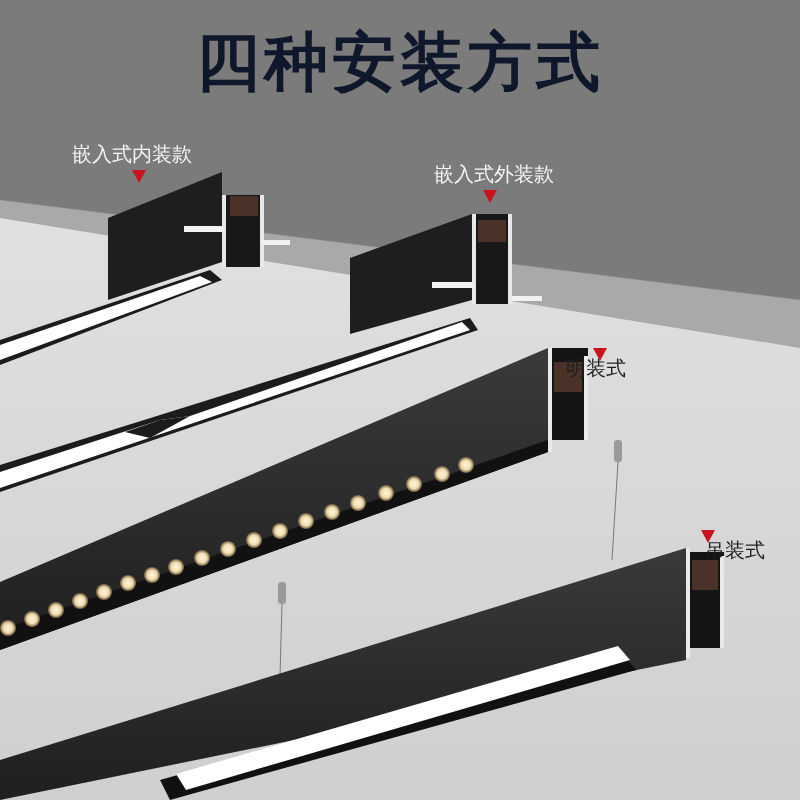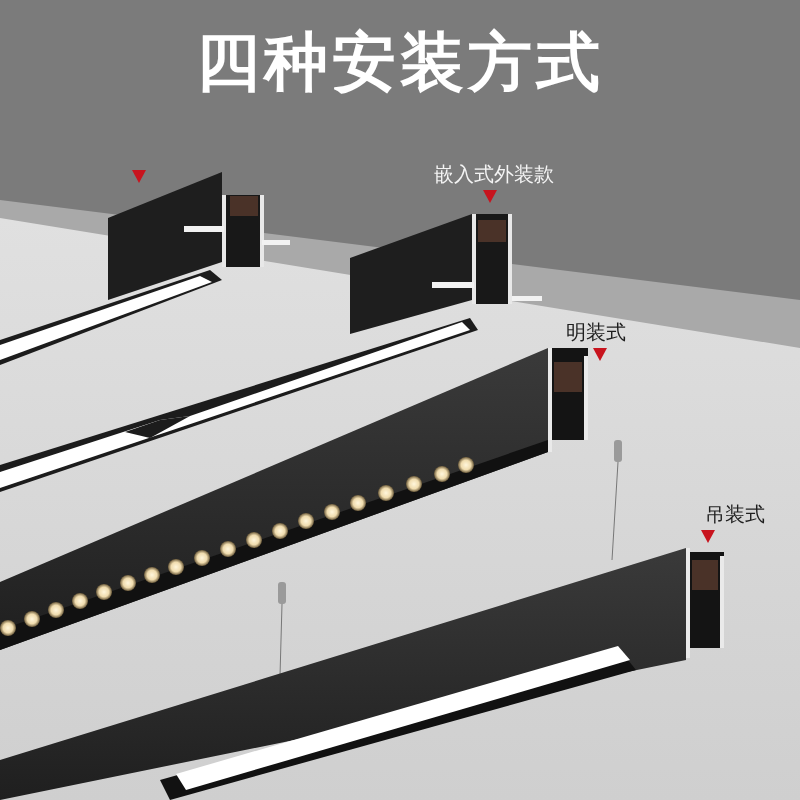--- a/index.html
+++ b/index.html
@@ -1,29 +1,29 @@
 <!DOCTYPE html>
 <html><head>
   <meta charset="utf-8">
   <style>
     * { margin: 0; padding: 0; box-sizing: border-box; }
     html, body { width: 800px; height: 800px; overflow: hidden; background: #7a7a7a; }
     .stage { position: relative; width: 800px; height: 800px; overflow: hidden; }
     .scene { position: absolute; left: 0; top: 0; width: 800px; height: 800px; }
     .title {
       position: absolute; left: 0; top: 22px; width: 800px; text-align: center;
-      color: #ffffff; font-family: "DejaVu Sans", sans-serif; font-weight: bold;
+      color: #0f172a; font-family: "DejaVu Sans", sans-serif; font-weight: bold;
       font-size: 64px; letter-spacing: 4px; line-height: 80px;
     }
     .label {
       position: absolute; font-family: "DejaVu Sans", sans-serif;
       font-size: 20px; line-height: 24px; white-space: nowrap;
     }
     .label.light { color: #f4f4f4; }
-    .label.dark { color: #1e1e1e; }
+    .label.dark { color: #1e1e1e; margin-top: 36px; }
     .arrow {
       position: absolute; width: 0; height: 0;
       border-left: 7px solid transparent; border-right: 7px solid transparent;
       border-top: 13px solid #c8141e;
     }
   </style>
 </head>
 <body>
 
 <div class="stage">
@@ -123,20 +123,21 @@
       <rect x="686" y="548" width="4" height="110" fill="#eaeaea"></rect>
       <rect x="720" y="556" width="4" height="92" fill="#eaeaea"></rect>
       <rect x="692" y="560" width="26" height="30" fill="#4a3228"></rect>
       <polygon points="160,780 620,650 636,670 170,800" fill="#111111"></polygon>
       <polygon points="176,774 618,646 630,660 186,790" fill="#ffffff"></polygon>
     </g>
   </svg>
 
   <div class="title">四种安装方式</div>
 
+  <div class="label light" style="left:72px;top:142px;">嵌入式内装款</div>
   <div class="arrow" style="left:132px;top:170px;"></div>
 
   <div class="label light" style="left:434px;top:162px;">嵌入式外装款</div>
   <div class="arrow" style="left:483px;top:190px;"></div>
 
   <div class="label dark" style="left:566px;top:320px;">明装式</div>
   <div class="arrow" style="left:593px;top:348px;"></div>
 
   <div class="label dark" style="left:705px;top:502px;">吊装式</div>
   <div class="arrow" style="left:701px;top:530px;"></div>

